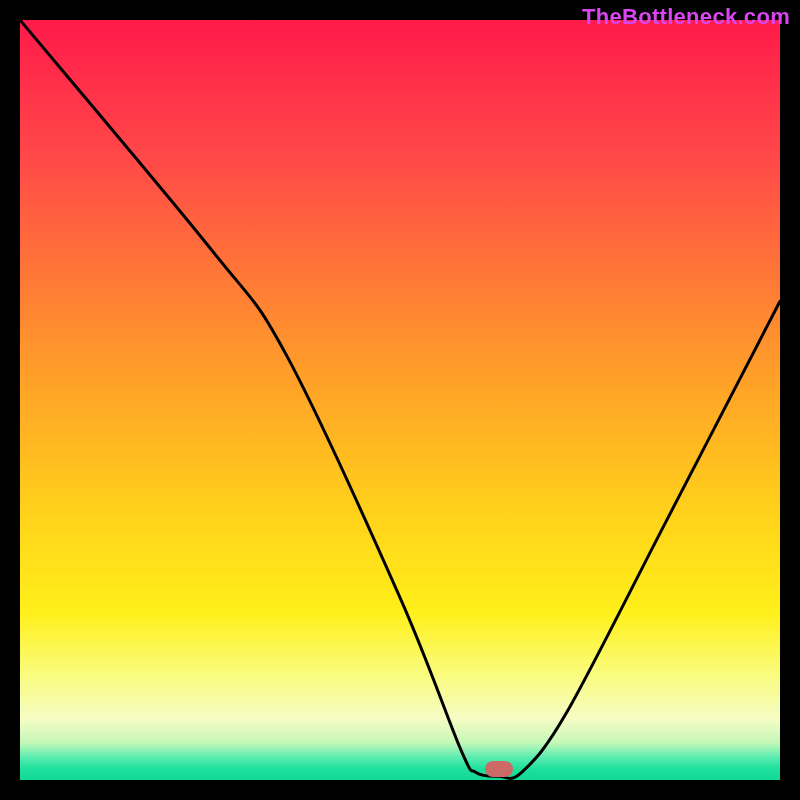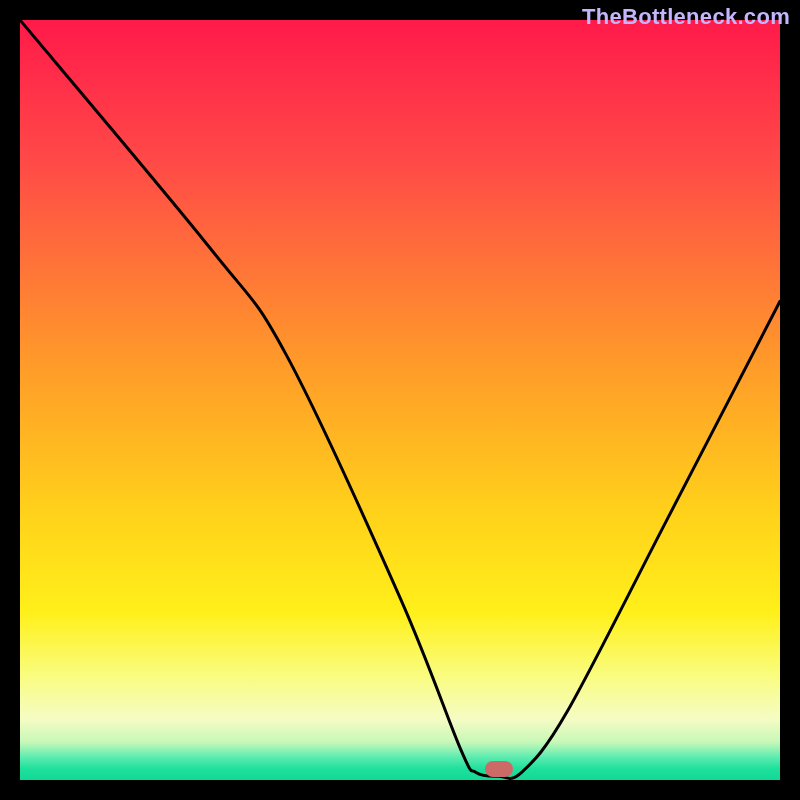--- a/index.html
+++ b/index.html
@@ -13,21 +13,21 @@
   .outer {
     width: 800px;
     height: 800px;
     background: #000000;
     position: relative;
   }
   .watermark {
     position: absolute;
     top: 4px;
     right: 10px;
-    color: #c4b5fd;
+    color: #d946ef;
     font-size: 22px;
     font-weight: 600;
     letter-spacing: 0.3px;
     z-index: 5;
   }
   .plot {
     position: absolute;
     left: 20px;
     top: 20px;
     width: 760px;

